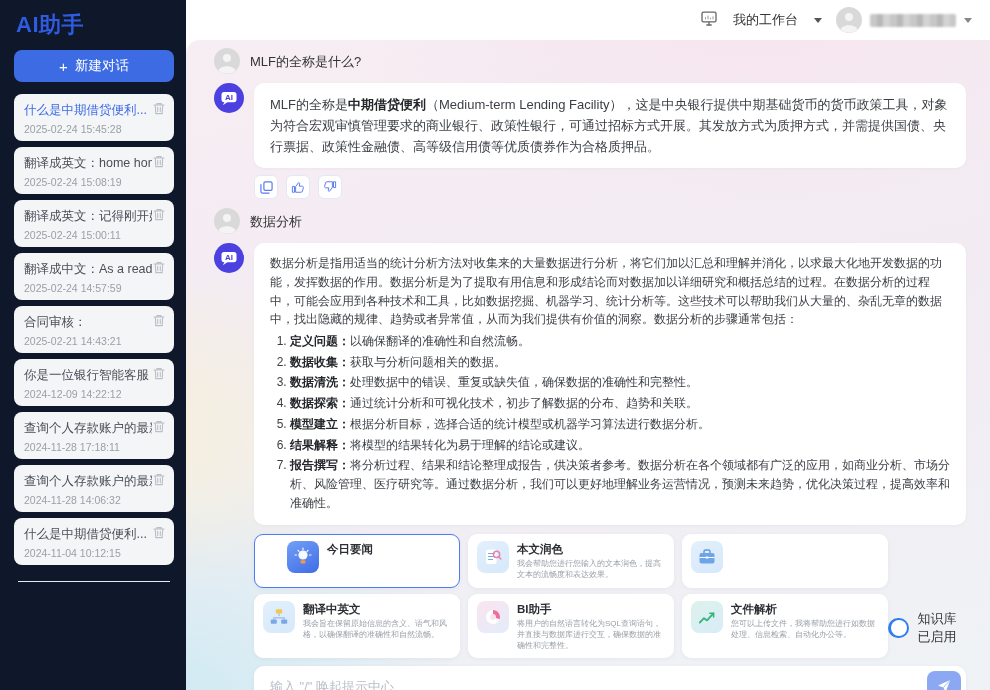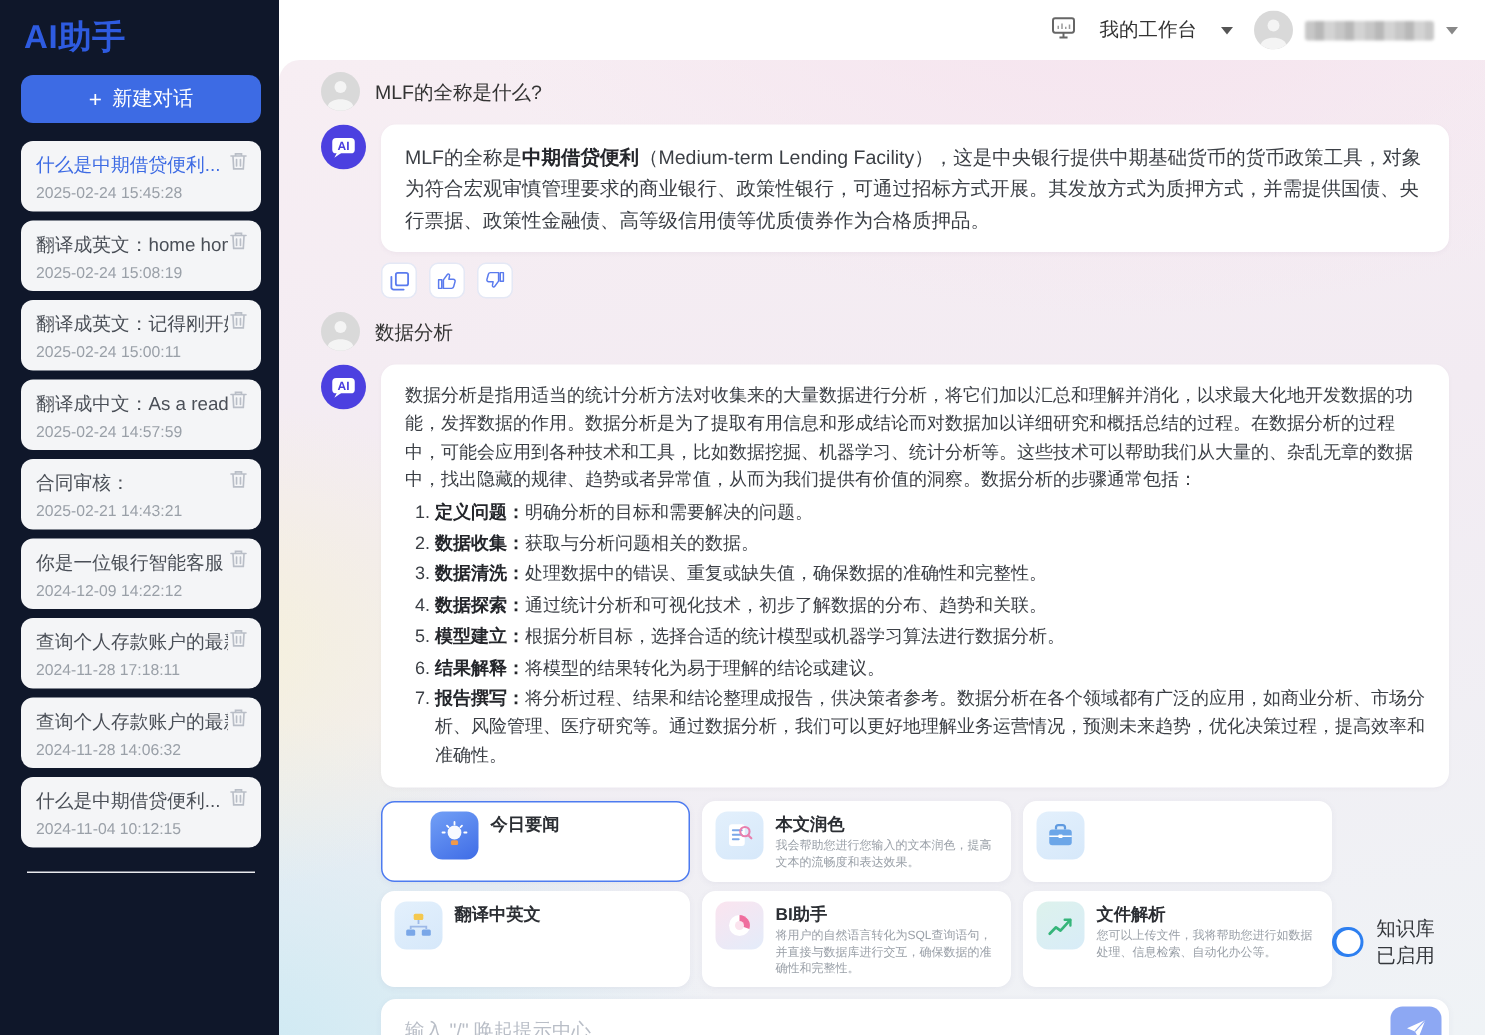--- a/index.html
+++ b/index.html
@@ -256,21 +256,21 @@
       <div class="msg row-ai">
         <span class="avatar-ai"><svg viewBox="0 0 30 30" width="30" height="30">
               <circle cx="15" cy="15" r="15" fill="#4c40e0"></circle>
               <rect x="7.5" y="9" width="15" height="10.2" rx="2.6" fill="#fff"></rect>
               <path d="M10.5 19l-1.6 3.2 4.6-3.2z" fill="#fff"></path>
               <text x="15" y="16.8" font-size="8" font-weight="bold" fill="#4c40e0" text-anchor="middle" font-family="Liberation Sans,sans-serif">AI</text>
             </svg></span>
         <div class="bubble bubble-steps">
           <span>数据分析是指用适当的统计分析方法对收集来的大量数据进行分析，将它们加以汇总和理解并消化，以求最大化地开发数据的功能，发挥数据的作用。数据分析是为了提取有用信息和形成结论而对数据加以详细研究和概括总结的过程。在数据分析的过程中，可能会应用到各种技术和工具，比如数据挖掘、机器学习、统计分析等。这些技术可以帮助我们从大量的、杂乱无章的数据中，找出隐藏的规律、趋势或者异常值，从而为我们提供有价值的洞察。数据分析的步骤通常包括：</span>
           <ol>
-            <li><b>定义问题：</b><span>明确分析的目标和需要解决的问题。</span></li>
+            <li><b>定义问题：</b><span>以确保翻译的准确性和自然流畅。</span></li>
             <li><b>数据收集：</b><span>获取与分析问题相关的数据。</span></li>
             <li><b>数据清洗：</b><span>处理数据中的错误、重复或缺失值，确保数据的准确性和完整性。</span></li>
             <li><b>数据探索：</b><span>通过统计分析和可视化技术，初步了解数据的分布、趋势和关联。</span></li>
             <li><b>模型建立：</b><span>根据分析目标，选择合适的统计模型或机器学习算法进行数据分析。</span></li>
             <li><b>结果解释：</b><span>将模型的结果转化为易于理解的结论或建议。</span></li>
             <li><b>报告撰写：</b><span>将分析过程、结果和结论整理成报告，供决策者参考。数据分析在各个领域都有广泛的应用，如商业分析、市场分析、风险管理、医疗研究等。通过数据分析，我们可以更好地理解业务运营情况，预测未来趋势，优化决策过程，提高效率和准确性。</span></li>
           </ol>
         </div>
       </div>
 
@@ -316,20 +316,21 @@
             <span class="card-icon">
                 <svg width="20" height="20" viewBox="0 0 20 20">
                   <rect x="6.8" y="2.2" width="6.4" height="4.2" rx="1" fill="#f4c84f"></rect>
                   <path d="M10 6.4v2.6M4.8 12.4v-1.6h10.4v1.6" stroke="#9db9e8" stroke-width="1.2" fill="none"></path>
                   <rect x="1.8" y="12.6" width="6" height="4.2" rx="1" fill="#7aa7e8"></rect>
                   <rect x="12.2" y="12.6" width="6" height="4.2" rx="1" fill="#7aa7e8"></rect>
                 </svg>
               </span>
             <div class="card-body">
               <div class="card-title">翻译中英文</div>
+              <div class="card-desc">我会旨在保留原始信息的含义、语气和风格，以确保翻译的准确性和自然流畅。</div>
             </div>
           </div>
           <div class="card">
             <span class="card-icon pink">
                 <svg width="20" height="20" viewBox="0 0 20 20">
                   <circle cx="10" cy="10" r="7" fill="#fff"></circle>
                   <path d="M10 10V3a7 7 0 0 1 6.6 9.3z" fill="#ef6e9e"></path>
                   <circle cx="10" cy="10" r="3" fill="#fbe3ee"></circle>
                 </svg>
               </span>

